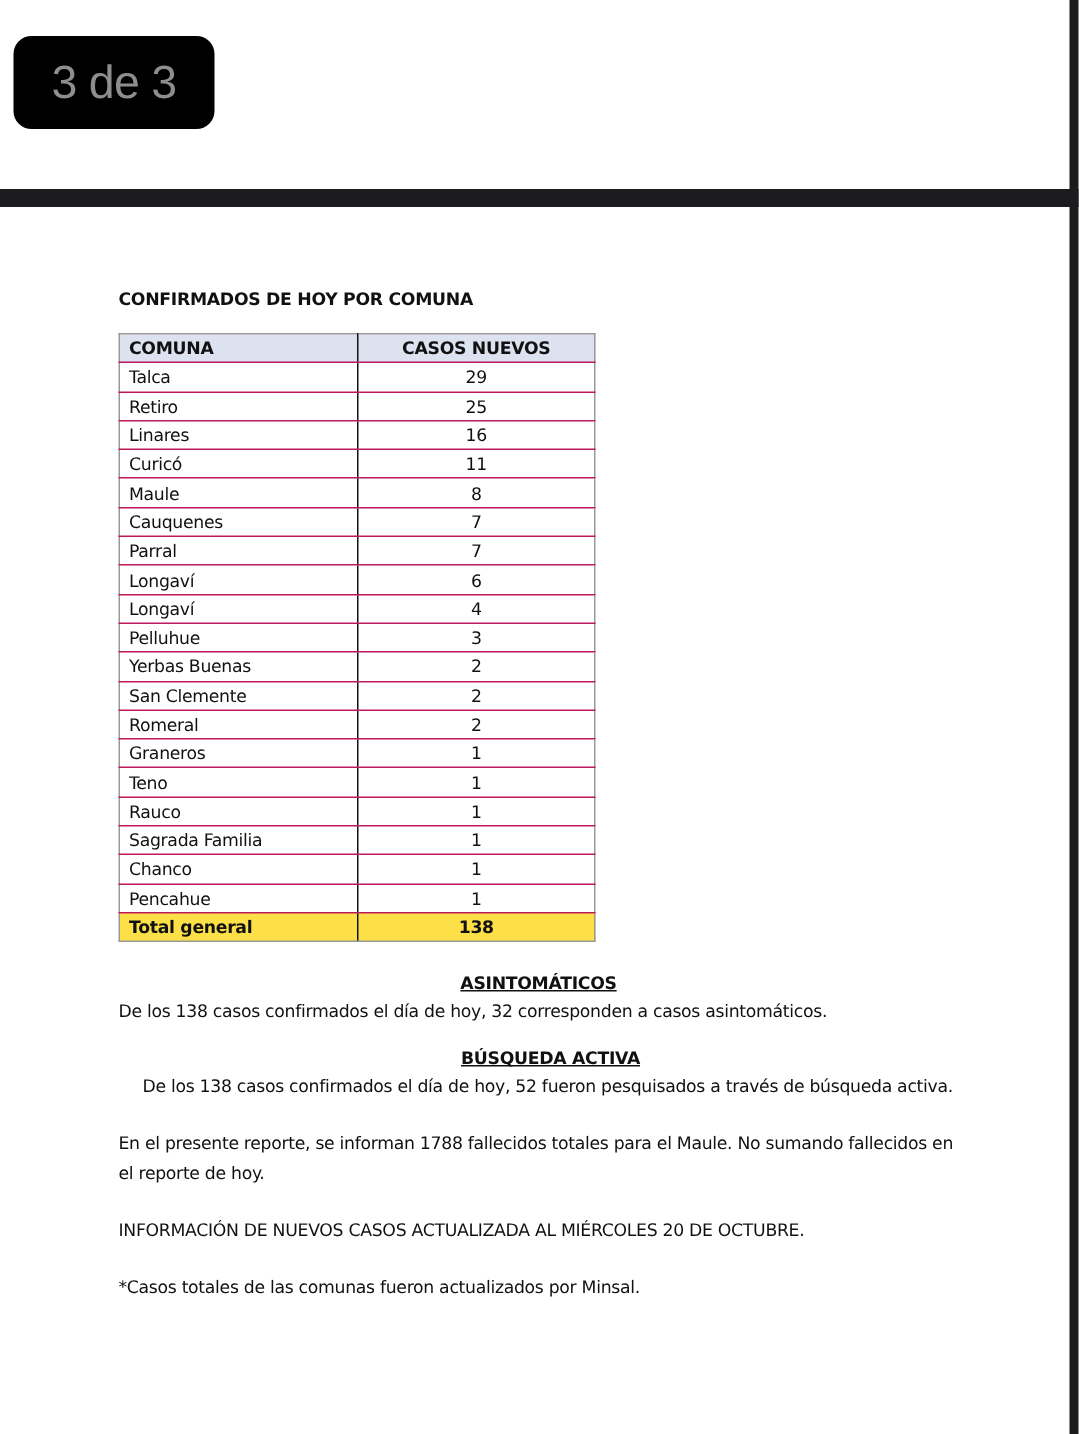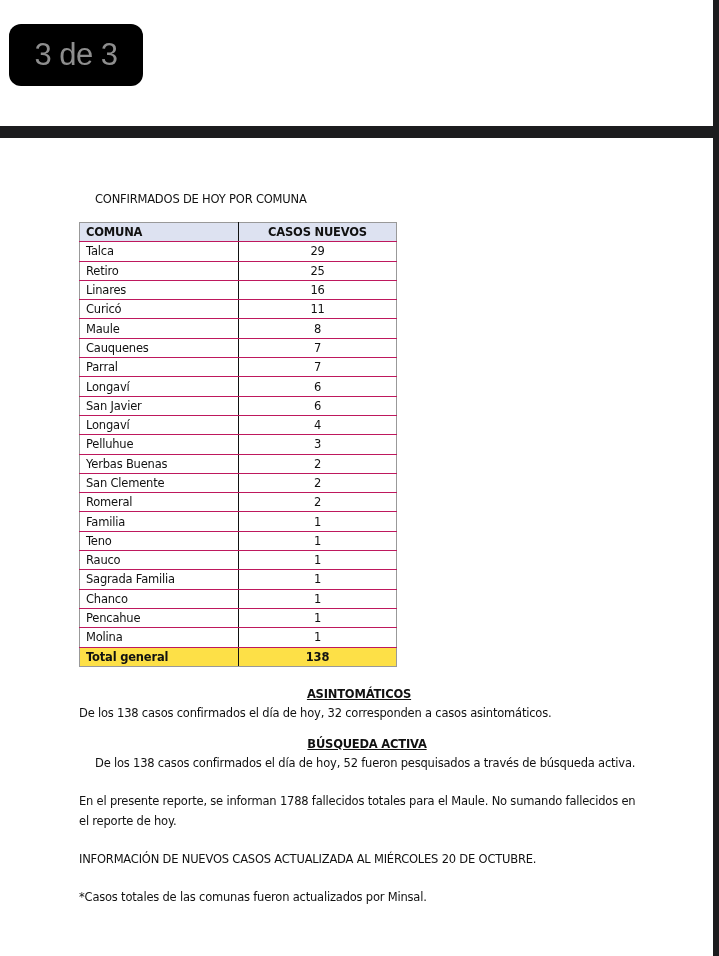--- a/index.html
+++ b/index.html
@@ -20,22 +20,22 @@
       position: absolute; left: 9px; top: 24px; width: 134px; height: 62px;
       background: #000000; border-radius: 12px;
       display: flex; align-items: center; justify-content: center;
       color: #8e8e8e; font-size: 31px; letter-spacing: -0.5px;
     }
     .doc {
       position: absolute; left: 79px; top: 190px; width: 560px;
       font-family: "DejaVu Sans", sans-serif; color: #111;
     }
     .doc-title {
-      font-size: 11.5px; font-weight: normal; letter-spacing: -0.2px;
-      margin: 0 0 14px 16px; height: 18px; line-height: 18px;
+      font-size: 11.5px; font-weight: bold; letter-spacing: -0.2px;
+      margin: 0 0 14px 0; height: 18px; line-height: 18px;
     }
     table.comunas {
       border-collapse: collapse; width: 318px; font-size: 11.5px;
       letter-spacing: -0.2px;
     }
     table.comunas td, table.comunas th {
       height: 18.3px; padding: 0 6px; line-height: 18px;
       border-top: 1px solid #555; border-bottom: 1px solid #be185d;
     }
     table.comunas td:first-child, table.comunas th:first-child {
@@ -111,69 +111,61 @@
         </tr>
         <tr>
           <td>Parral</td>
           <td>7</td>
         </tr>
         <tr>
           <td>Longaví</td>
           <td>6</td>
         </tr>
         <tr>
-          <td>San Javier</td>
-          <td>6</td>
-        </tr>
-        <tr>
           <td>Longaví</td>
           <td>4</td>
         </tr>
         <tr>
           <td>Pelluhue</td>
           <td>3</td>
         </tr>
         <tr>
           <td>Yerbas Buenas</td>
           <td>2</td>
         </tr>
         <tr>
           <td>San Clemente</td>
           <td>2</td>
         </tr>
         <tr>
           <td>Romeral</td>
           <td>2</td>
         </tr>
         <tr>
-          <td>Familia</td>
+          <td>Graneros</td>
           <td>1</td>
         </tr>
         <tr>
           <td>Teno</td>
           <td>1</td>
         </tr>
         <tr>
           <td>Rauco</td>
           <td>1</td>
         </tr>
         <tr>
           <td>Sagrada Familia</td>
           <td>1</td>
         </tr>
         <tr>
           <td>Chanco</td>
           <td>1</td>
         </tr>
         <tr>
           <td>Pencahue</td>
-          <td>1</td>
-        </tr>
-        <tr>
-          <td>Molina</td>
           <td>1</td>
         </tr>
         <tr class="total">
           <td>Total general</td>
           <td>138</td>
         </tr>
       </tbody>
   </table>
 
   <div class="section s1">

